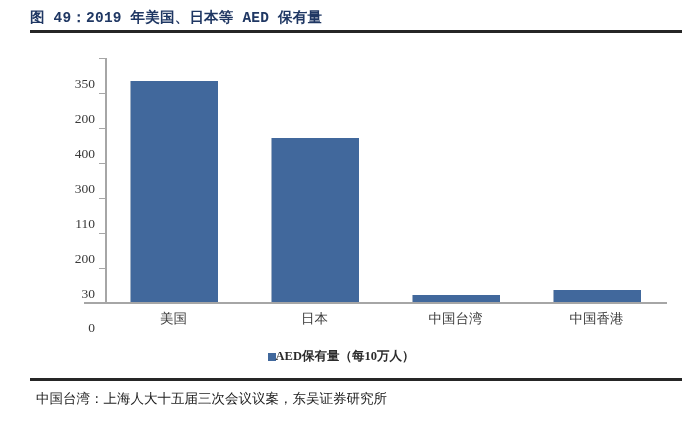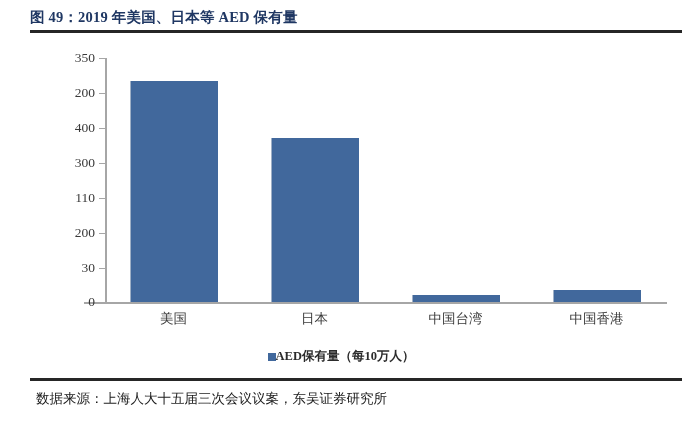--- a/index.html
+++ b/index.html
@@ -28,21 +28,21 @@
   
   #figure-title {
     position: absolute;
     left: 30px;
     top: 8px;
     font-size: 14.5px;
     font-weight: bold;
     color: #1f3763;
     letter-spacing: 0.2px;
     white-space: nowrap;
-    font-family: Liberation Serif, serif;
+    font-family: Liberation Mono, monospace;
   }
 
   #title-rule {
     position: absolute;
     left: 30px;
     top: 30px;
     width: 652px;
     height: 2.5px;
     background: #262626;
   }
@@ -84,20 +84,21 @@
   }
   .y-label {
     position: absolute;
     right: 0;
     width: 88px;
     text-align: right;
     font-size: 13.5px;
     color: #3a3a3a;
     font-family: "Liberation Serif", "DejaVu Serif", serif;
     line-height: 1;
+    margin-top: 26px;
   }
   .y-label-wrap {
     position: absolute;
     left: 0;
     width: 95px;
     height: 0;
   }
 
   
   .bar {
@@ -224,15 +225,15 @@
     <div class="x-label" style="left:403px; width:105px;">中国台湾</div>
 
     <div id="legend">
       <span id="legend-swatch" style="background: rgb(65, 104, 156);"></span>
       <span id="legend-label">AED保有量（每10万人）</span>
     </div>
 
   </div>
 
   <div id="footer-rule"></div>
-  <div id="source-note">数据来源：上海人大十五届三次会议议案，东吴证券研究所</div>
+  <div id="source-note">中国台湾：上海人大十五届三次会议议案，东吴证券研究所</div>
 
 </div>
 
 </body></html>

